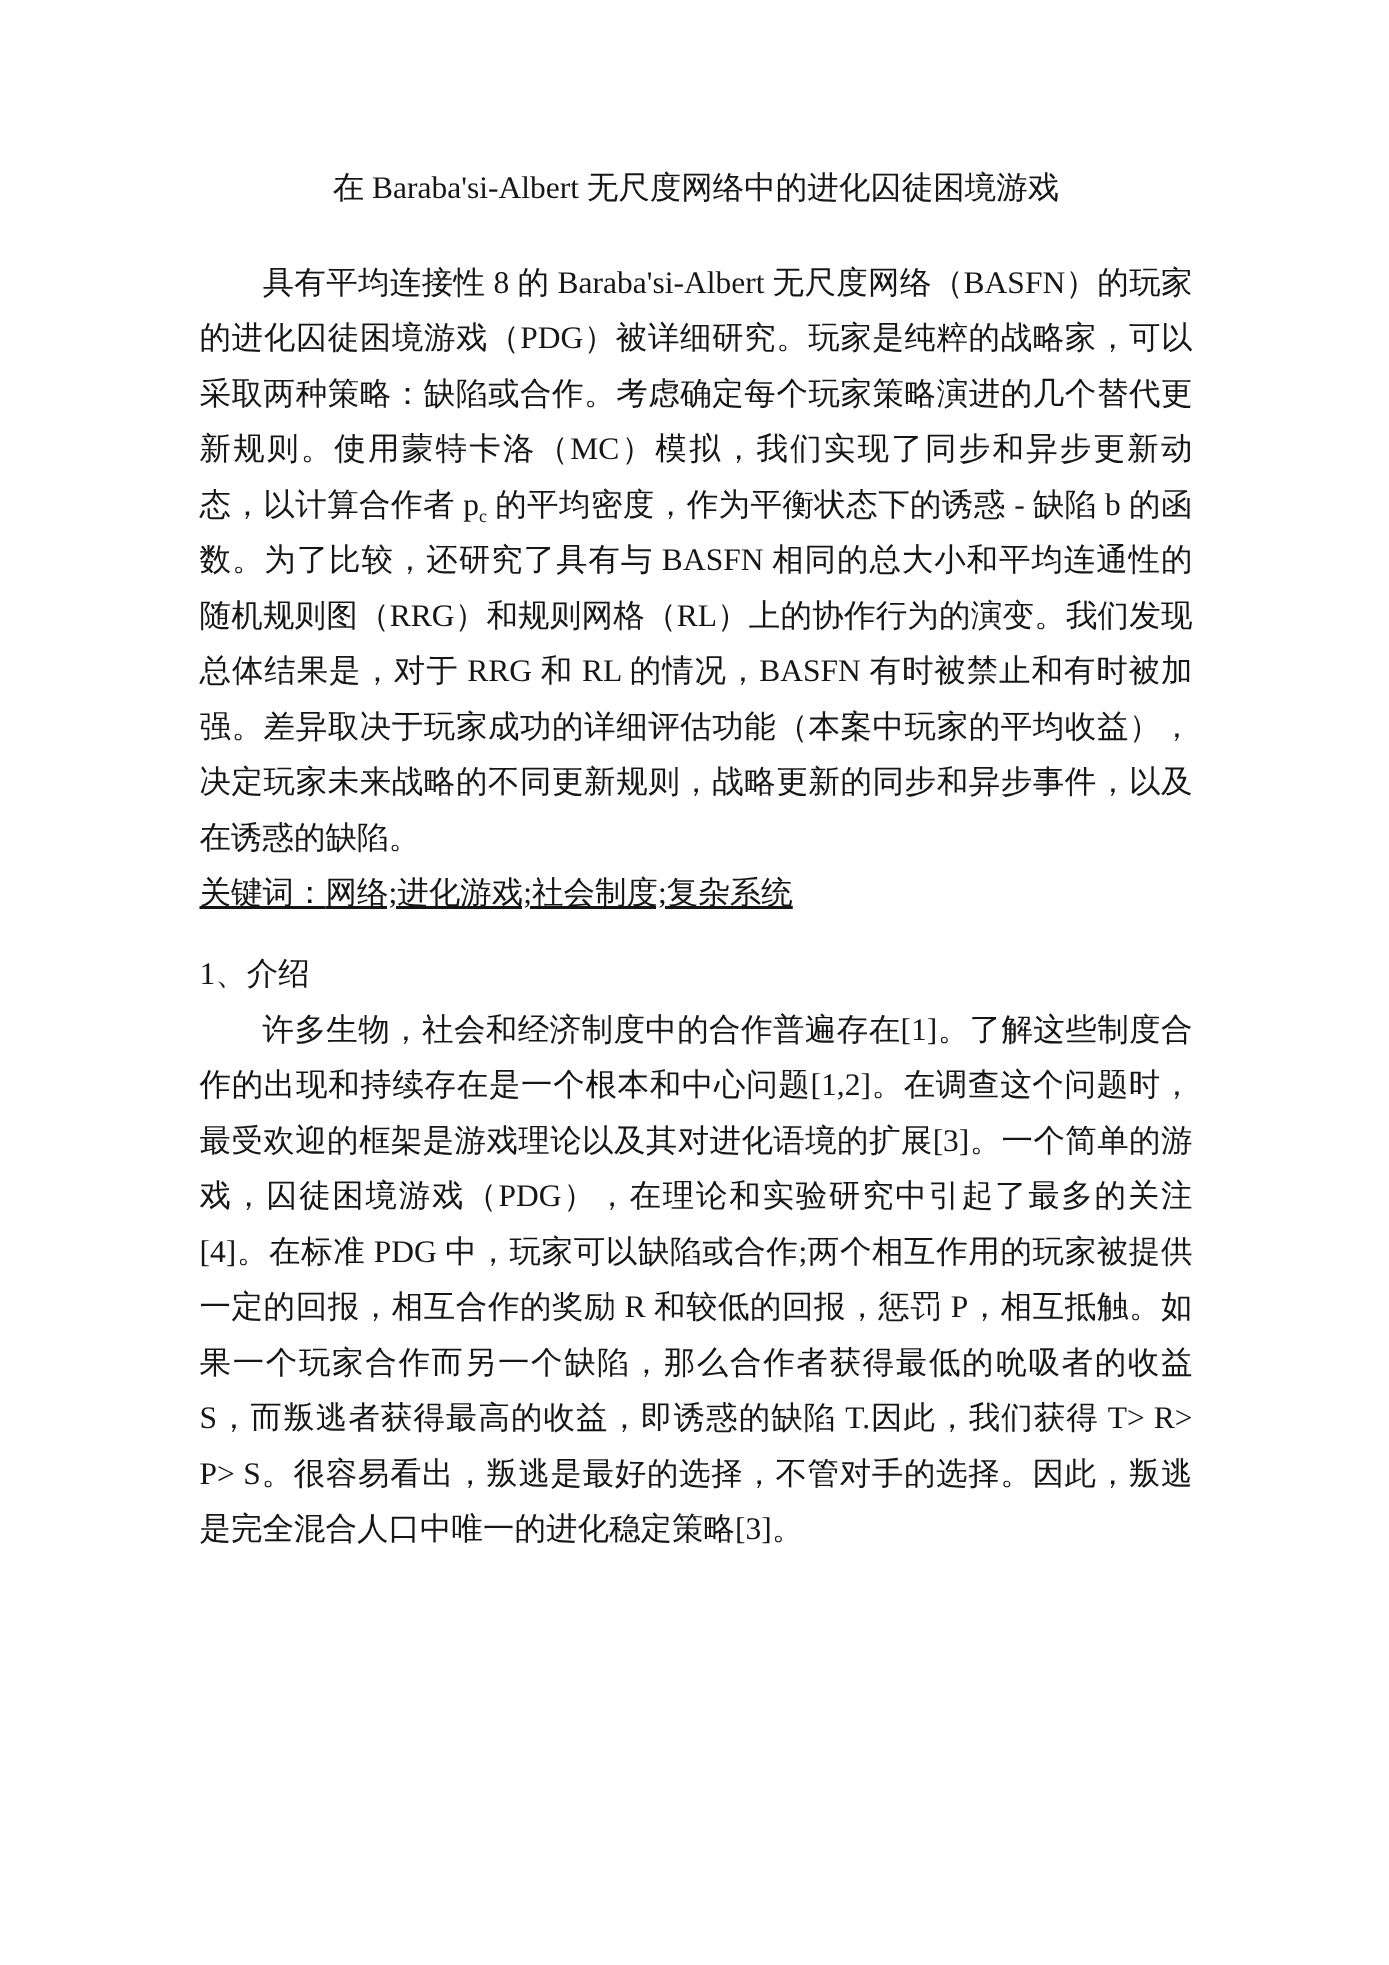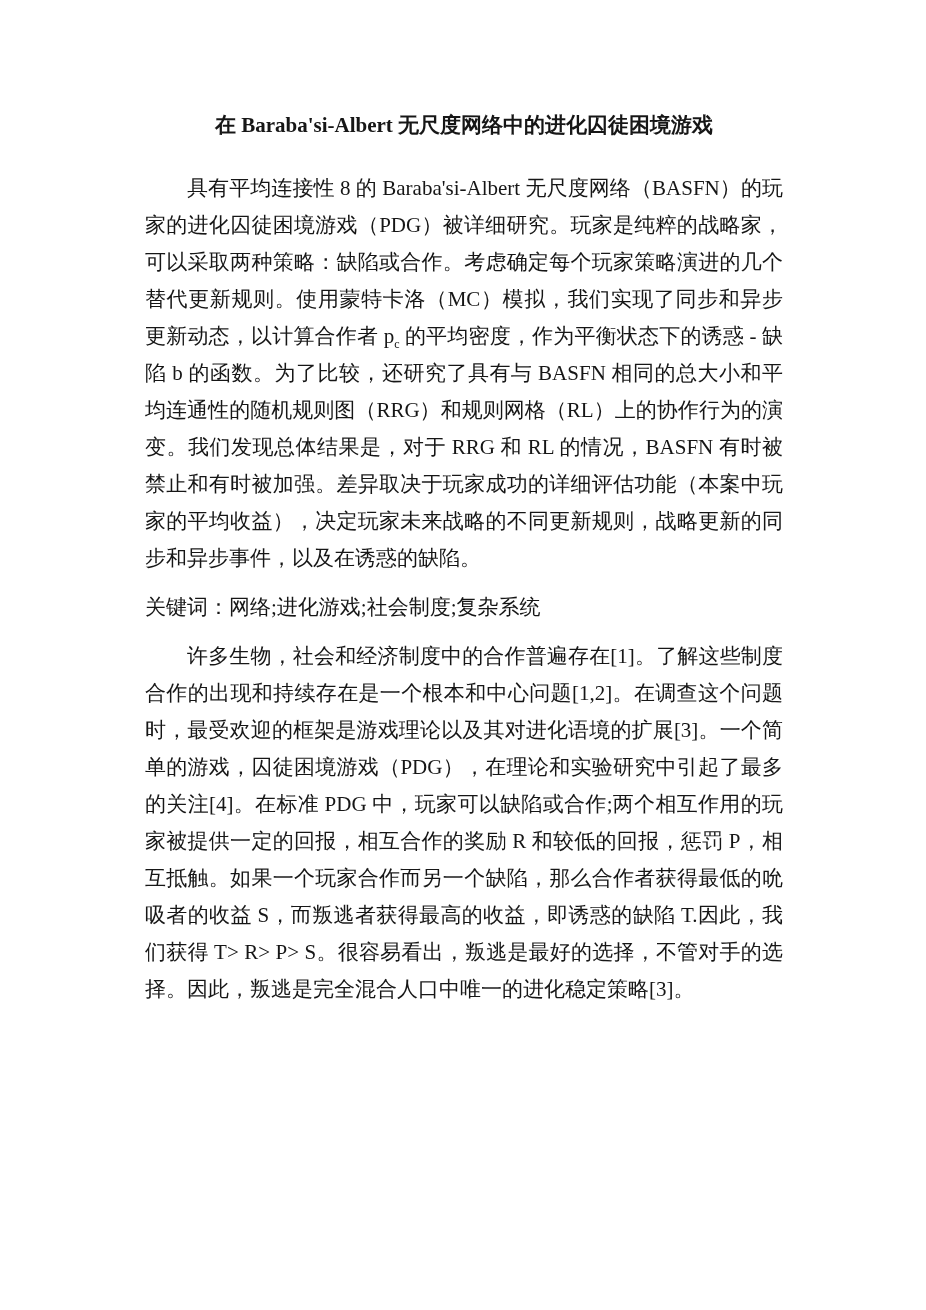--- a/index.html
+++ b/index.html
@@ -15,58 +15,59 @@
     color: #161616;
     font-family: "Liberation Serif", "DejaVu Serif", serif;
     font-size: 21px;
     line-height: 37px;
     box-sizing: border-box;
     padding: 106px 131px 0 133px;
     overflow: hidden;
   }
   .title {
     font-size: 21px;
-    font-weight: bold;
+    font-weight: normal;
     text-align: center;
     line-height: 38px;
     margin: 0 0 26px 0;
   }
   .heading {
     margin: 0;
     line-height: 37px;
   }
   .heading.section {
     margin-top: 17px;
   }
   p.body {
-    margin: 12px;
+    margin: 0;
     text-align: justify;
     text-justify: inter-ideograph;
   }
   p.indent {
     text-indent: 2em;
   }
   .abstract-para { margin-top: 11px; }
-  .keywords-line { margin-top: 5px; }
+  .keywords-line { margin-top: 5px; text-decoration: underline; }
   .intro-para-1 { margin-top: 18px; }
   .intro-para-2 { margin-top: 17px; }
   sub {
     font-size: 12px;
     line-height: 0;
   }
 </style>
 </head>
 <body>
 
 <div class="page">
 
   <h1 class="title">在 Baraba'si-Albert 无尺度网络中的进化囚徒困境游戏</h1>
 
 
   <p class="body indent abstract-para"><span>具有平均连接性 8 的 Baraba'si-Albert 无尺度网络（BASFN）的玩家的进化囚徒困境游戏（PDG）被详细研究。玩家是纯粹的战略家，可以采取两种策略：缺陷或合作。考虑确定每个玩家策略演进的几个替代更新规则。使用蒙特卡洛（MC）模拟，我们实现了同步和异步更新动态，以计算合作者 p</span><sub>c</sub><span> 的平均密度，作为平衡状态下的诱惑 - 缺陷 b 的函数。为了比较，还研究了具有与 BASFN 相同的总大小和平均连通性的随机规则图（RRG）和规则网格（RL）上的协作行为的演变。我们发现总体结果是，对于 RRG 和 RL 的情况，BASFN 有时被禁止和有时被加强。差异取决于玩家成功的详细评估功能（本案中玩家的平均收益），决定玩家未来战略的不同更新规则，战略更新的同步和异步事件，以及在诱惑的缺陷。</span></p>
 
   <p class="body keywords-line"><span>关键词：</span><span>网络;进化游戏;社会制度;复杂系统</span></p>
 
+  <p class="heading section">1、介绍</p>
 
   <p class="body indent intro-para-1">许多生物，社会和经济制度中的合作普遍存在[1]。了解这些制度合作的出现和持续存在是一个根本和中心问题[1,2]。在调查这个问题时，最受欢迎的框架是游戏理论以及其对进化语境的扩展[3]。一个简单的游戏，囚徒困境游戏（PDG），在理论和实验研究中引起了最多的关注[4]。在标准 PDG 中，玩家可以缺陷或合作;两个相互作用的玩家被提供一定的回报，相互合作的奖励 R 和较低的回报，惩罚 P，相互抵触。如果一个玩家合作而另一个缺陷，那么合作者获得最低的吮吸者的收益 S，而叛逃者获得最高的收益，即诱惑的缺陷 T.因此，我们获得 T&gt; R&gt; P&gt; S。很容易看出，叛逃是最好的选择，不管对手的选择。因此，叛逃是完全混合人口中唯一的进化稳定策略[3]。</p>
 
 
 </div>
 
 </body></html>

